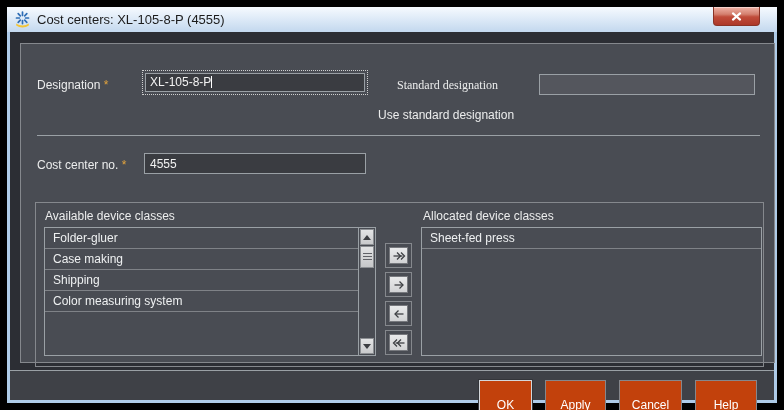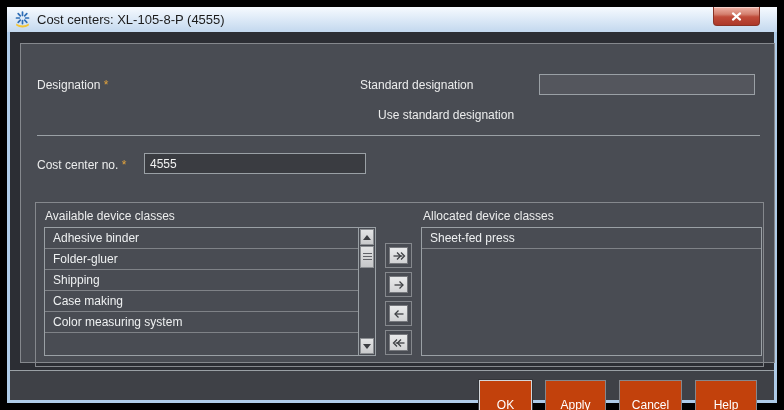--- a/index.html
+++ b/index.html
@@ -135,40 +135,42 @@
         </g>
       </svg>
     </div>
   </div>
 
   <div class="content">
     <div class="panel">
 
       <span class="lbl" style="left:16px; top:34px;"><span>Designation</span> <span class="req">*</span></span>
 
-
-      <span class="lbl" style="left:339px; top:34px;">Standard designation</span>
+      <div class="focus-wrap">
+        <div class="inner-field"><span>XL-105-8-P</span><span class="caret"></span></div>
+      </div>
+
+      <span class="lbl" style="left:376px; top:34px;font-family:Liberation Serif, serif;">Standard designation</span>
       <input class="field disabled" style="left: 518px; top: 30px; width: 216px; height: 21px;" readonly="" value="">
 
       <span class="lbl" style="left:357px; top:64px;">Use standard designation</span>
 
       <div class="divider"></div>
 
       <span class="lbl" style="left:16px; top:114px;"><span>Cost center no.</span> <span class="req">*</span></span>
       <input class="field" style="left: 123px; top: 109px; width: 222px; height: 21px;" readonly="" value="4555">
 
       <div class="groupbox">
         <span class="glabel" style="left:9px;">Available device classes</span>
         <span class="glabel" style="left:387px;">Allocated device classes</span>
 
         <div class="list left">
-          <div class="row">Adhesive binder</div>
           <div class="row">Folder-gluer</div>
+          <div class="row">Case making</div>
           <div class="row">Shipping</div>
-          <div class="row">Case making</div>
           <div class="row">Color measuring system</div>
           <div class="vscroll">
             <div class="sbtn up">
                 <div class="tri-up"></div>
               </div>
             <div class="thumb">
                 <div class="grip"></div>
               </div>
             <div class="sbtn down">
                 <div class="tri-down"></div>

